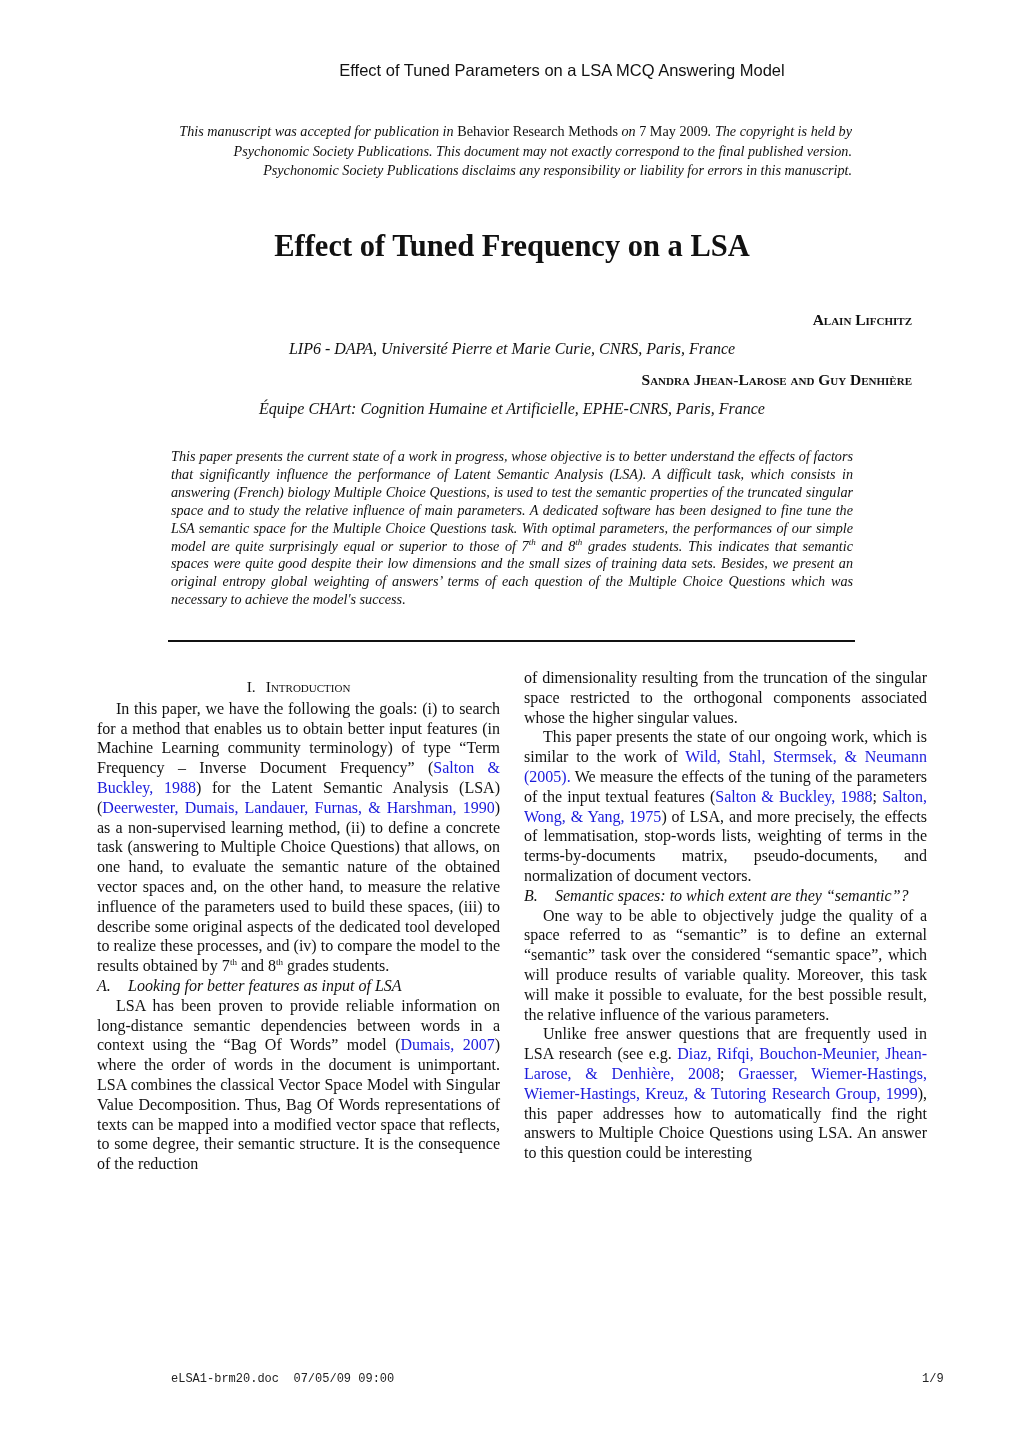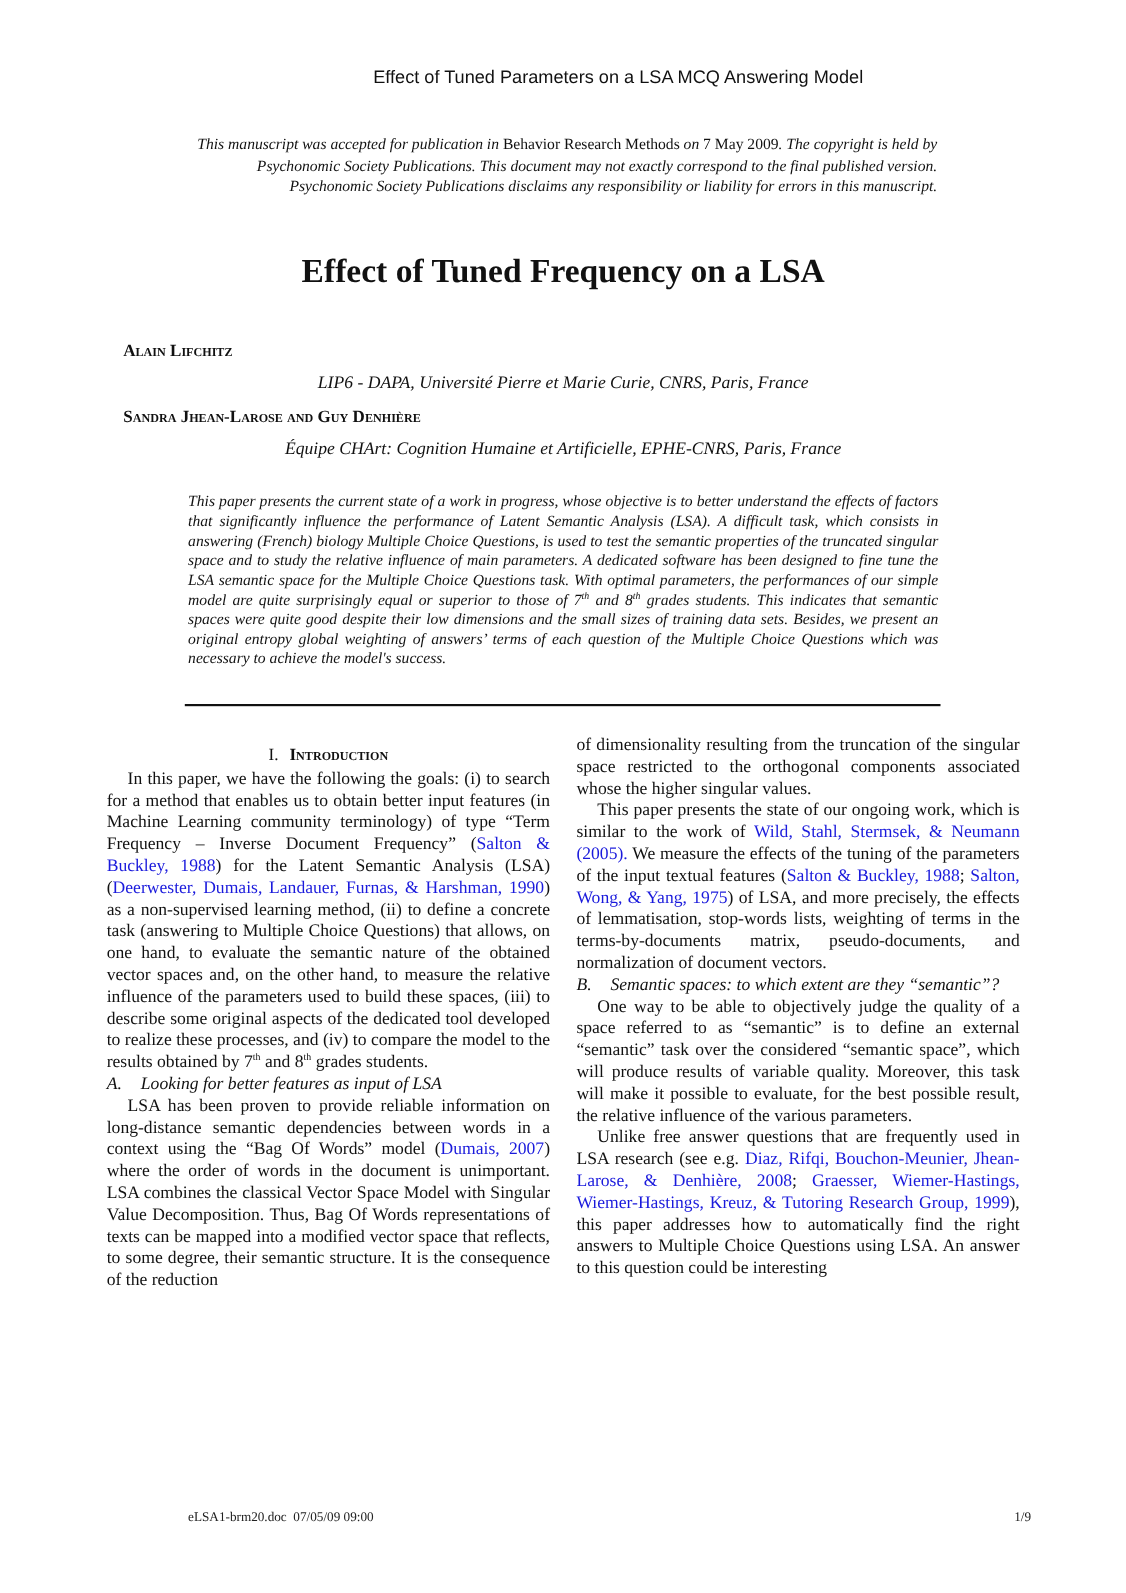--- a/index.html
+++ b/index.html
@@ -1,39 +1,39 @@
 <!DOCTYPE html>
 <html><head>
   <meta charset="utf-8">
   <style>
     html, body { margin: 0; padding: 0; background: #ffffff; }
     body { width: 1024px; height: 1448px; position: relative; overflow: hidden; color: #111; }
     .serif { font-family: "Liberation Serif", "DejaVu Serif", serif; }
     .sans { font-family: "Liberation Sans", "DejaVu Sans", sans-serif; }
-    .mono { font-family: Liberation Serif, serif; }
+    .mono { font-family: Liberation Mono, monospace; }
 
     .running-head { position: absolute; top: 61px; left: 0; width: 1124px; text-align: center; font-size: 16.5px; color: #111; }
     .notice { position: absolute; top: 122px; left: 172px; width: 680px; text-align: right; font-size: 14.2px; line-height: 19.5px; font-style: italic; }
     .notice .upright { font-style: normal; }
 
     .title { position: absolute; top: 228px; left: 112px; width: 800px; text-align: center; font-size: 30.5px; font-weight: bold; line-height: 37px; }
-    .author { position: absolute; left: 112px; width: 800px; text-align: left; font-weight: bold; font-size: 15.5px; font-variant: small-caps; }
+    .author { position: absolute; left: 112px; width: 800px; text-align: right; font-weight: bold; font-size: 15.5px; font-variant: small-caps; }
     .affil { position: absolute; left: 112px; width: 800px; text-align: center; font-style: italic; font-size: 16px; }
 
     .abstract { position: absolute; top: 448px; left: 171px; width: 682px; font-size: 14.2px; line-height: 17.9px; text-align: justify; font-style: italic; }
     .rule { position: absolute; top: 640px; left: 168px; width: 687px; height: 2px; background: #111; }
 
     .col { position: absolute; font-size: 16px; line-height: 19.8px; text-align: justify; }
     .col-left { top: 677px; left: 97px; width: 403px; }
     .col-right { top: 668px; left: 524px; width: 403px; }
     .col p { margin: 0; }
     .indent { text-indent: 19px; }
     .sec-head { text-align: center; font-size: 15.5px; margin-bottom: 2px; }
     .sec-head .num { margin-right: 10px; }
-    .sec-head .name { font-weight: bold; font-variant: small-caps; }
+    .sec-head .name { font-weight: normal; font-variant: small-caps; }
     .subsec { font-style: italic; margin: 10px 0 0 0; text-align: left; }
     .subsec .lbl { display: inline-block; width: 31px; }
     .cite { color: #1a1adc; }
     sup { font-size: 9px; line-height: 0; vertical-align: super; }
 
     .footer { position: absolute; top: 1372px; font-size: 12px; color: #222; }
     .footer-left { left: 171px; }
     .footer-right { left: 922px; }
   </style>
 </head>

